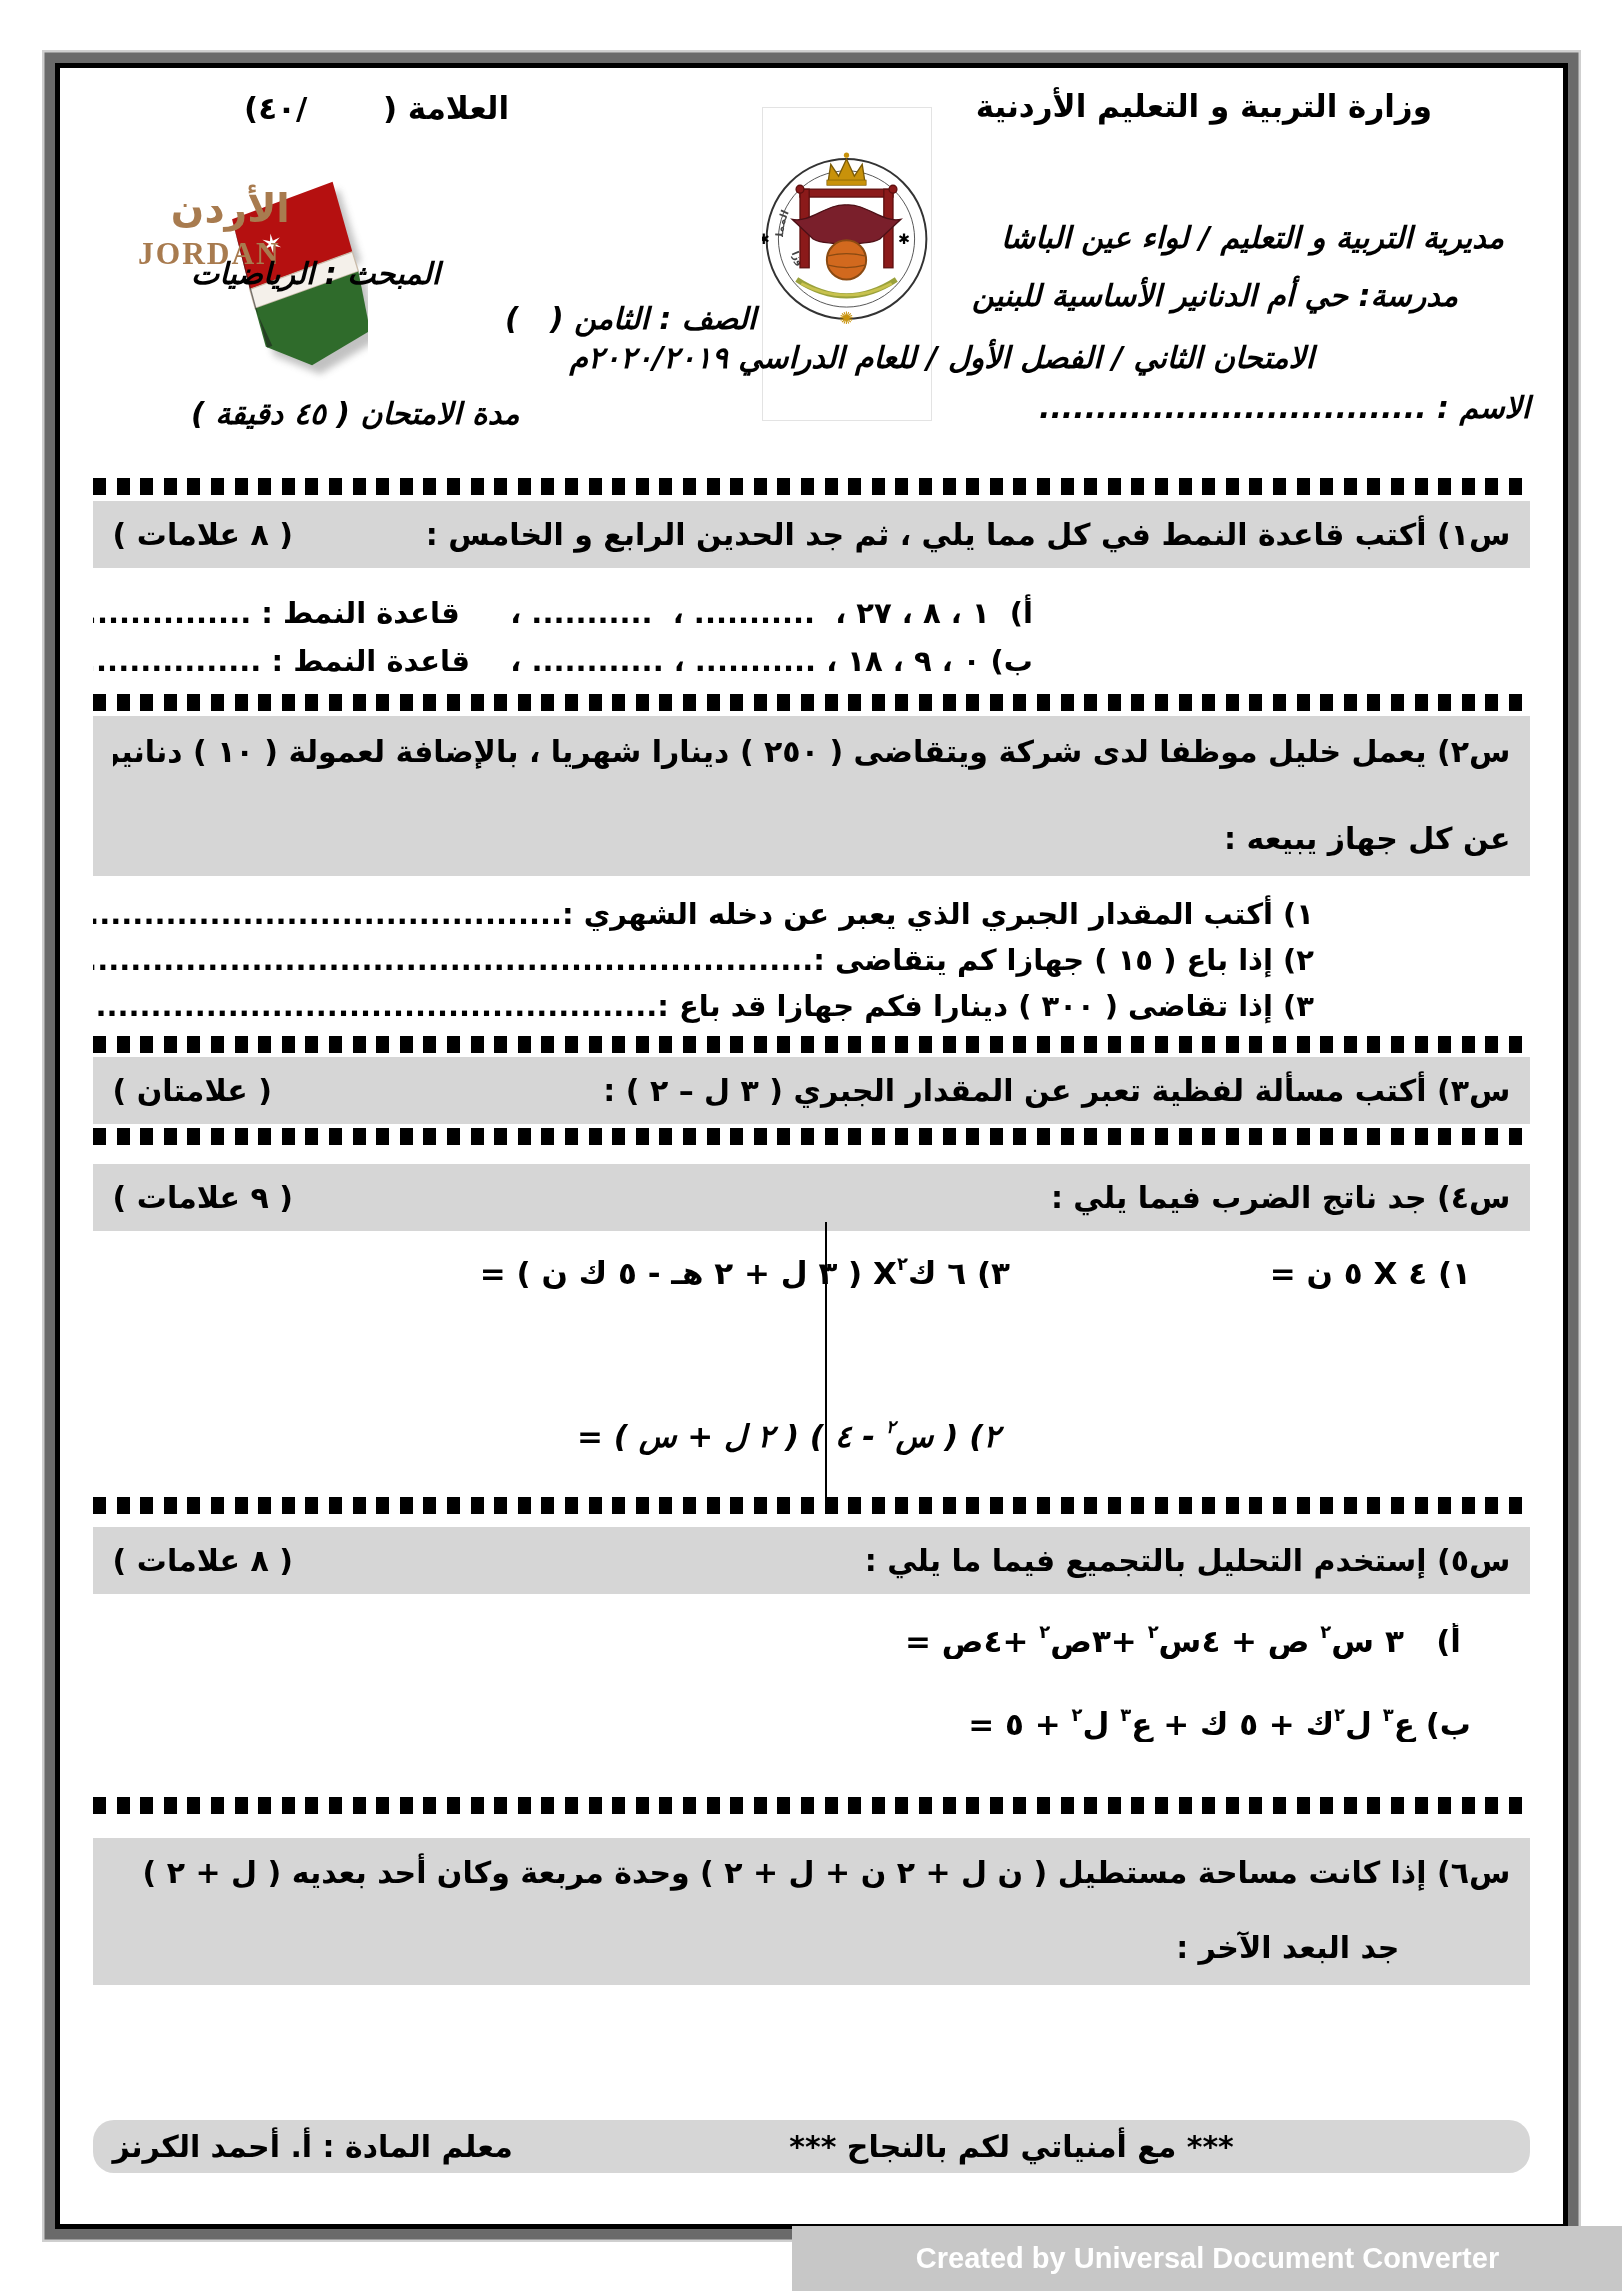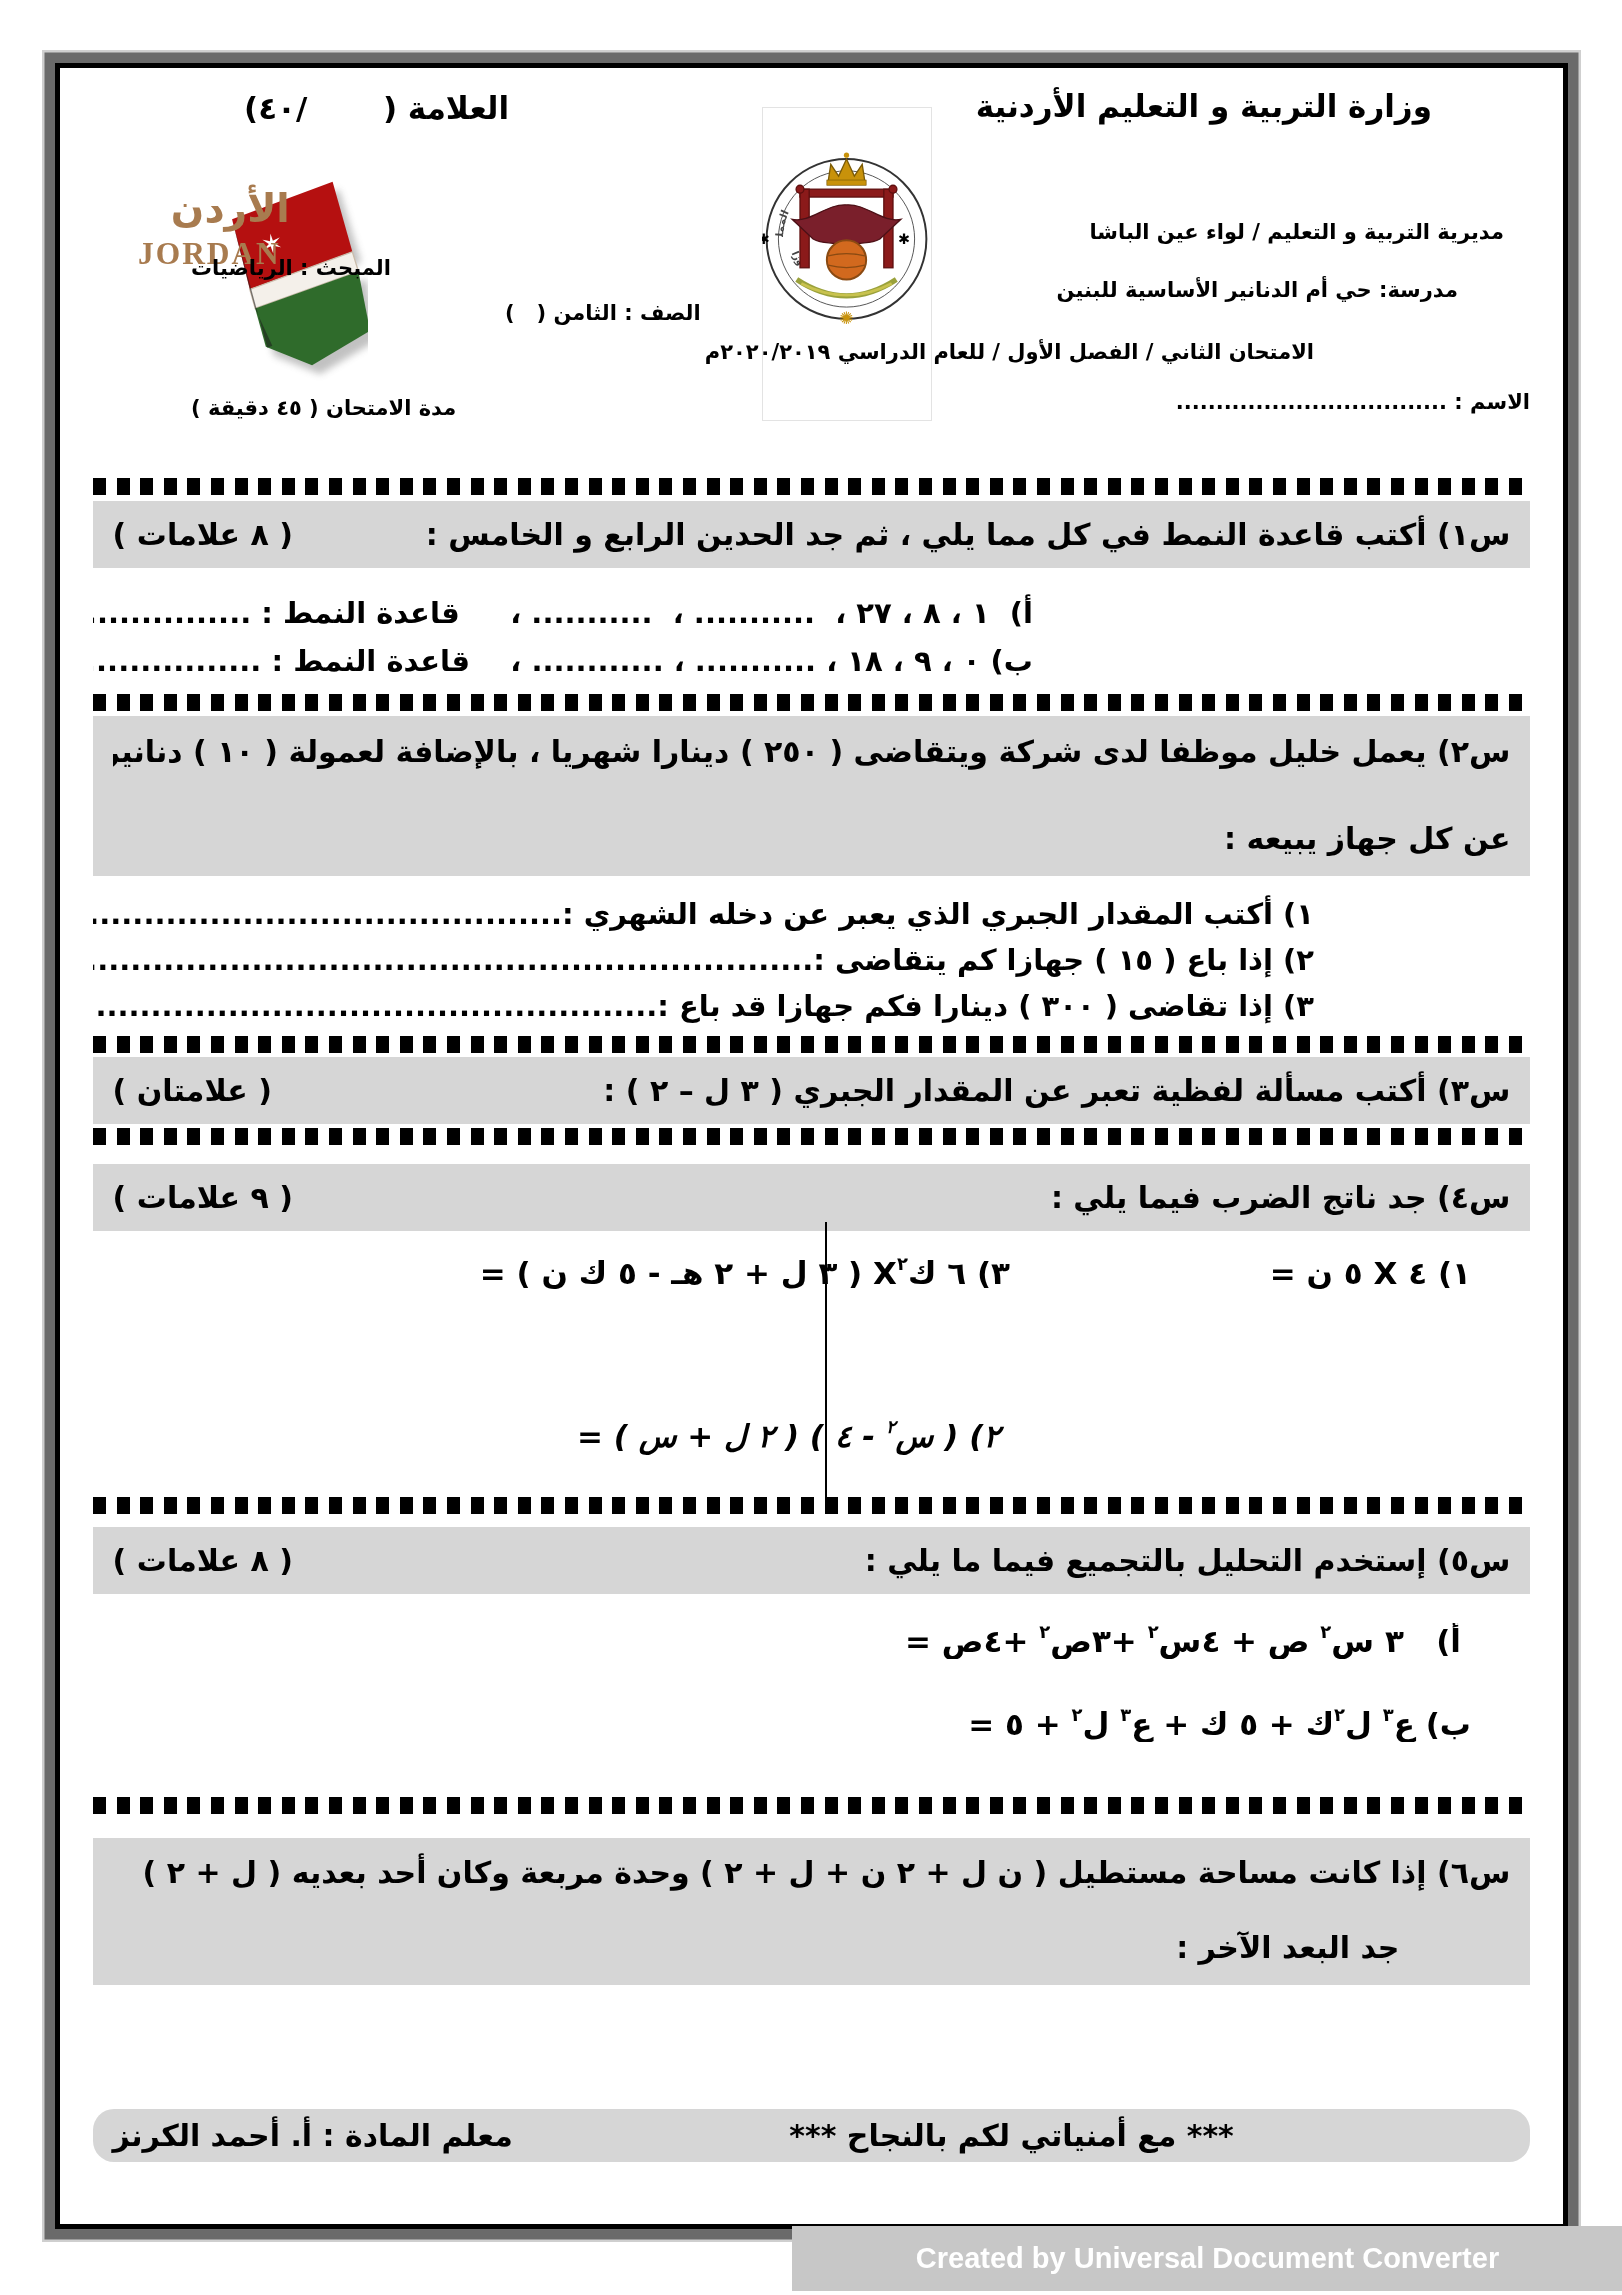--- a/index.html
+++ b/index.html
@@ -12,38 +12,38 @@
   body{width:1623px;height:2295px;position:relative;background:#ffffff;overflow:hidden;
        font-family:"DejaVu Sans",sans-serif;font-weight:bold;color:#000;}
   .frame{position:absolute;left:55px;top:63px;width:1513px;height:2166px;background:#fff;
          border:5.9px solid var(--frame-black);
          box-shadow:0 0 0 10.5px var(--frame-gray),0 0 0 13px var(--frame-light);}
   .content{position:relative;height:100%;padding:13px 33px;direction:rtl;}
   .nowrap{white-space:nowrap;overflow:hidden;}
   
   .hdr{position:relative;height:393px;}
   .hdr .abs{position:absolute;white-space:nowrap;}
-  .t48{font-size:31px;} .t46{font-size:21px;}
+  .t48{font-size:31px;} .t46{font-size:30px;font-style:italic;}
   
   .dash-sep{height:17px;margin:3.9px 0;
     background:repeating-linear-gradient(90deg,#000 0 13px,transparent 13px 23.6px);}
   
   .qbar{display:flex;justify-content:space-between;align-items:center;background:var(--bar-bg);
         padding:13px 19.6px;font-size:30px;line-height:41px;}
   .qbar .qtxt{white-space:nowrap;}
   .qbar-block{background:var(--bar-bg);padding:14.4px 19.6px 17px 19.6px;font-size:30px;line-height:41px;}
   .items{margin-top:18.3px;font-size:29px;line-height:42px;}
   .formula{font-size:31px;}
   sup{font-size:0.58em;position:relative;top:-0.15em;}
   
   .q4zone{position:relative;height:262px;}
   .q4zone .abs{position:absolute;white-space:nowrap;}
   .vline{position:absolute;top:-9.2px;height:277px;width:2px;background:#000;}
   
-  .footer-bar{position:absolute;bottom:62px;left:33px;right:33px;background:var(--bar-bg);
+  .footer-bar{position:absolute;bottom:51px;left:33px;right:33px;background:var(--bar-bg);
       display:flex;direction:ltr;align-items:center;padding:9.2px 19.6px;font-size:30px;border-radius:21px;}
   .footer-bar .teacher{flex:0 0 auto;direction:rtl;}
   .footer-bar .wishes{flex:1 1 auto;text-align:center;direction:rtl;}
   
   .watermark{position:absolute;left:792px;top:2226px;width:831px;height:65px;
       background:var(--watermark-bg);color:#ffffff;font-family:"Liberation Sans",sans-serif;
       font-weight:bold;font-size:29px;display:flex;align-items:center;justify-content:center;
       white-space:nowrap;}
   .emblem-box{border:0.7px solid #e3e3e3;background:#fff;}
 </style>

